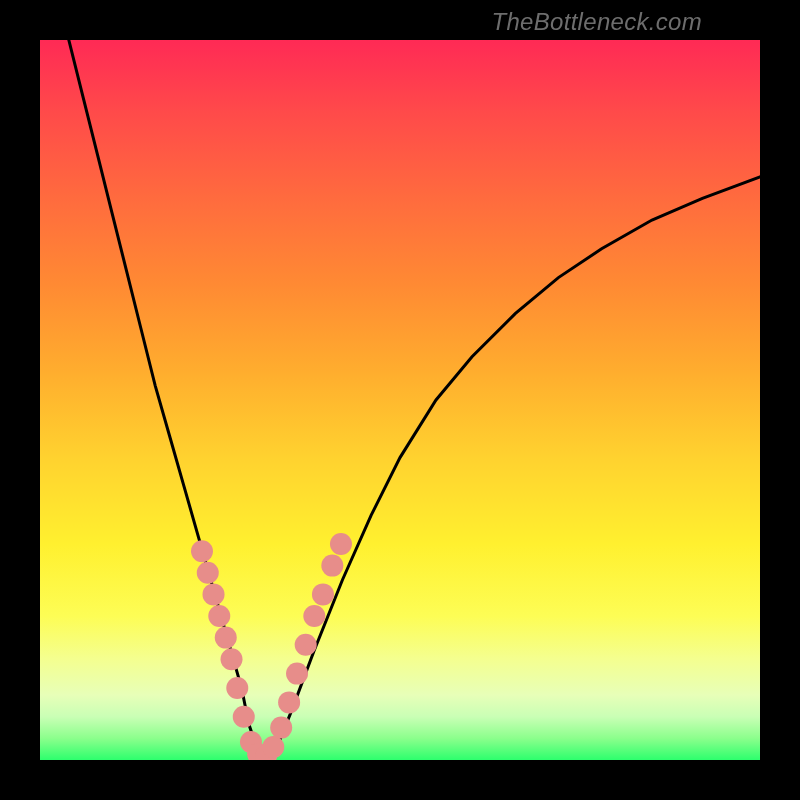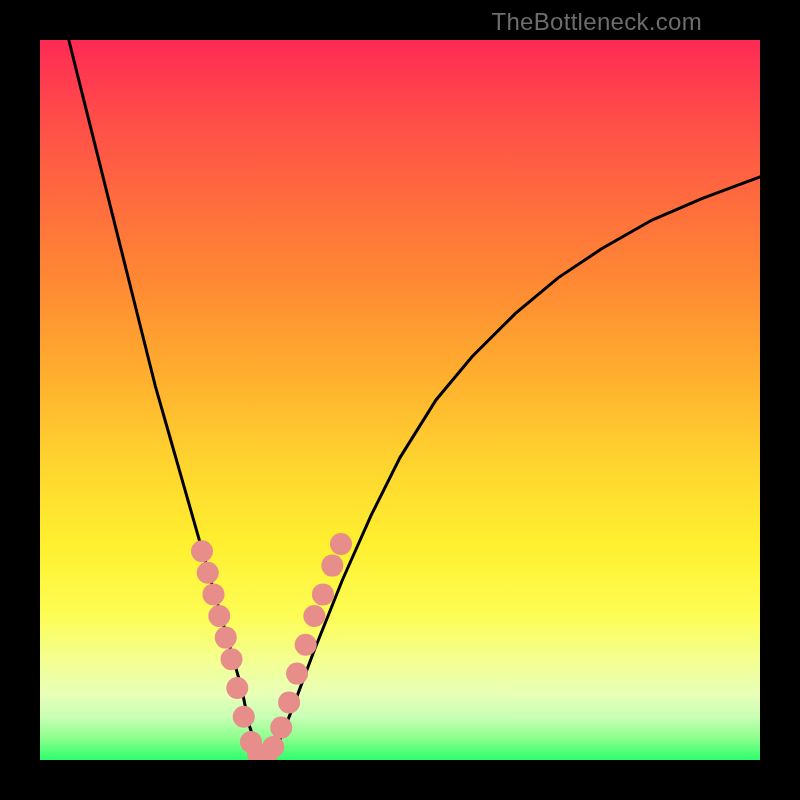--- a/index.html
+++ b/index.html
@@ -8,20 +8,21 @@
     width: 800px;
     height: 800px;
     overflow: hidden;
     background: #000;
     font-family: Arial, Helvetica, sans-serif;
   }
   .wrap {
     position: relative;
     width: 716px;
     height: 800px;
+    font-style: italic;
   }
   .plot {
     position: absolute;
     left: 40px;
     top: 40px;
     width: 720px;
     height: 720px;
     background: linear-gradient(to bottom,
       #ff2a55 0%,
       #ff4a4a 10%,

